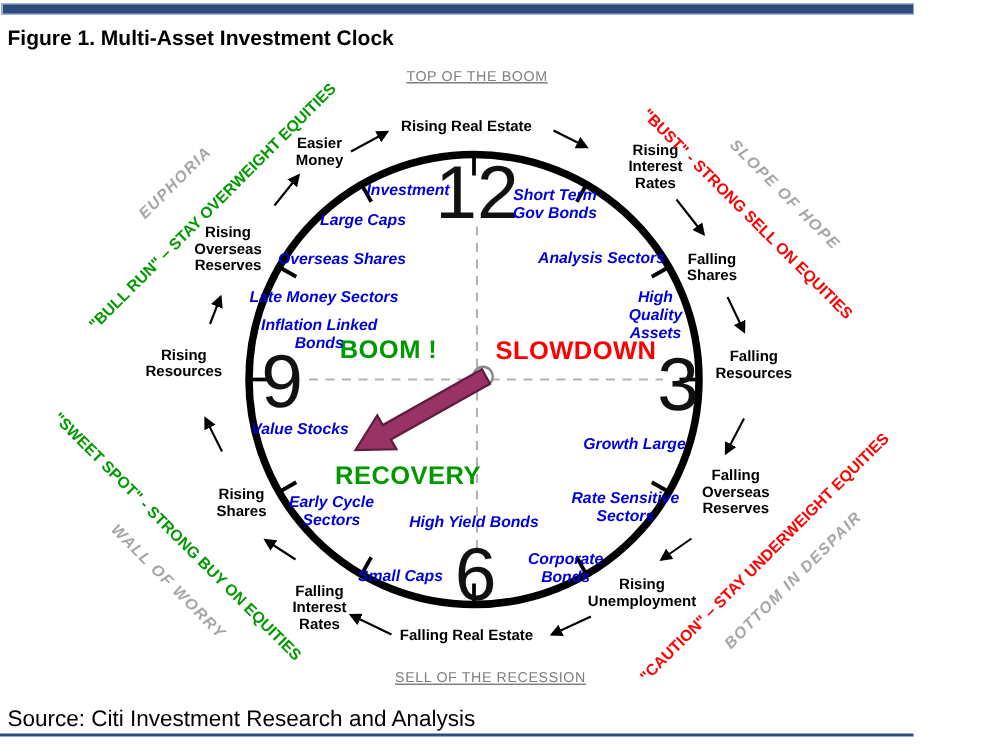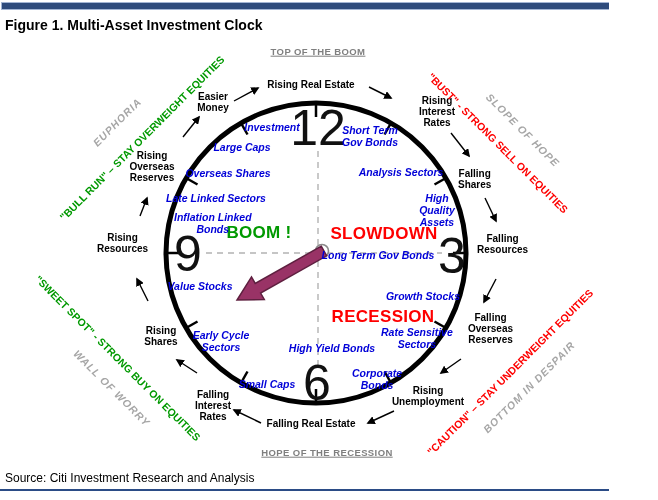--- a/index.html
+++ b/index.html
@@ -8,21 +8,21 @@
   #topbar{position:absolute;left:1px;top:2px;width:653px;height:6px;
           background:#2E4B7C;border:1px solid #A3B5D4;}
   #title{position:absolute;left:5px;top:17px;font-size:14px;font-weight:bold;color:#000;}
   #diagram-svg{position:absolute;left:0;top:0;}
 
   .lab{position:absolute;transform:translate(-50%,-50%);white-space:pre-line;
        text-align:center;line-height:1.12;}
   .la{transform:translate(0,-50%);text-align:center;}
   .blue{color:#0000D8;font-weight:bold;font-style:italic;font-size:10.5px;}
   .blk{color:#000;font-weight:bold;font-size:10px;}
-  .phase{color:#7F7F7F;font-weight:bold;font-size:9.5px;text-decoration:underline;
+  .phase{color:#7F7F7F;font-weight:normal;font-size:9.5px;text-decoration:underline;
          letter-spacing:.4px;text-align:right;}
   .quad{font-weight:bold;font-size:17px;letter-spacing:.3px;white-space:nowrap;}
   .grn{color:#009900;}
   .red{color:#FE0000;}
   .num{font-size:50px;font-weight:normal;color:#111;}
   .rot{position:absolute;white-space:nowrap;font-weight:bold;font-size:10.5px;}
   .r45{transform:translate(-50%,-50%) rotate(45deg);}
   .rm45{transform:translate(-50%,-50%) rotate(-45deg);}
   .sgray{color:#A6A6A6;font-style:italic;letter-spacing:1px;}
 
@@ -33,21 +33,21 @@
   #l-ovshares{left:228px;top:174px}
   #l-defensive{left:401px;top:173px}
   #l-latecycle{left:216px;top:199px}
   #l-hqa{left:437px;top:211px}
   #l-ilb{left:174px;top:224px}
   #l-ltgb{left:378px;top:256px}
   #l-value{left:200px;top:287px}
   #l-growth{left:423px;top:297px}
   #l-earlycycle{left:221px;top:342px}
   #l-ratesens{left:381px;top:339px}
-  #l-hyb{left:332px;top:349px}
+  #l-hyb{left:316px;top:349px}
   #l-smallcaps{left:267px;top:385px}
   #l-corp{left:352px;top:380px}
 
   
   #c-rre{left:311px;top:85px}
   #c-easier{left:213px;top:102px}
   #c-rir{left:437px;top:112px}
   #c-fshares{left:458px;top:179px}
   #c-fres{left:477px;top:244px}
   #c-rov{left:152px;top:167px}
@@ -77,21 +77,21 @@
   
   #s-bullrun{left:142px;top:138px}
   #s-euphoria{left:117px;top:122px}
   #s-bust{left:498px;top:143px}
   #s-slope{left:523px;top:130px}
   #s-sweet{left:118px;top:358px}
   #s-wall{left:112px;top:388px}
   #s-caution{left:510px;top:372px}
   #s-bottom{left:529px;top:387px}
 
-  #footer-source{position:absolute;left:5px;top:471px;font-size:12px;color:#000;}
+  #footer-source{position:absolute;left:5px;top:471px;font-size:15px;color:#000;}
   #footer-line{position:absolute;left:0;top:489px;width:658px;height:2px;background:#2B4C86;}
 </style>
 </head>
 <body>
 
 <div id="page">
 
   <div id="topbar"></div>
   <div id="title">Figure 1. Multi-Asset Investment Clock</div>
 
@@ -137,46 +137,45 @@
       <line x1="148" y1="301" x2="137" y2="279"></line>
       <line x1="140" y1="216" x2="147" y2="198"></line>
       <line x1="183" y1="137" x2="199" y2="117"></line>
     </g>
 
     <circle cx="322" cy="251" r="6.5" fill="#fff" stroke="#8A8A8A" stroke-width="1.6"></circle>
     <polygon points="321.3,246.2 255.2,283.4 251.5,276.9 237,300 264.3,299.5 260.6,293 326.7,255.8" fill="#993366" stroke="#5E1F3F" stroke-width="1.5"></polygon>
   </svg>
 
   <div class="lab phase" id="p-top">TOP OF THE BOOM</div>
-  <div class="lab phase" id="p-bottom">HOPE OF THE RECESSION</div>
+  <div class="lab phase" id="p-bottom">SELL OF THE RECESSION</div>
 
   <div class="lab num" id="n-12">12</div>
   <div class="lab num" id="n-3">3</div>
   <div class="lab num" id="n-6">6</div>
   <div class="lab num" id="n-9">9</div>
 
   <div class="lab quad grn" id="q-boom">BOOM !</div>
   <div class="lab quad red" id="q-slowdown">SLOWDOWN</div>
-  <div class="lab quad red" id="q-recession">RECESSION</div>
+  <div class="lab quad grn" id="q-recovery">RECOVERY</div>
 
   <div class="lab blue" id="l-commodities">Investment</div>
   <div class="lab blue la" id="l-stgb">Short Term
 Gov Bonds</div>
   <div class="lab blue" id="l-largecaps">Large Caps</div>
   <div class="lab blue" id="l-ovshares">Overseas Shares</div>
   <div class="lab blue" id="l-defensive">Analysis Sectors</div>
-  <div class="lab blue" id="l-latecycle">Late Linked Sectors</div>
+  <div class="lab blue" id="l-latecycle">Late Money Sectors</div>
   <div class="lab blue" id="l-hqa">High
 Quality
 Assets</div>
   <div class="lab blue la" id="l-ilb">Inflation Linked
 Bonds</div>
-  <div class="lab blue" id="l-ltgb">Long Term Gov Bonds</div>
   <div class="lab blue" id="l-value">Value Stocks</div>
-  <div class="lab blue" id="l-growth">Growth Stocks</div>
+  <div class="lab blue" id="l-growth">Growth Large</div>
   <div class="lab blue" id="l-earlycycle">Early Cycle
 Sectors</div>
   <div class="lab blue la" id="l-ratesens">Rate Sensitive
 Sectors</div>
   <div class="lab blue" id="l-hyb">High Yield Bonds</div>
   <div class="lab blue" id="l-smallcaps">Small Caps</div>
   <div class="lab blue la" id="l-corp">Corporate
 Bonds</div>
 
   <div class="lab blk" id="c-rre">Rising Real Estate</div>

